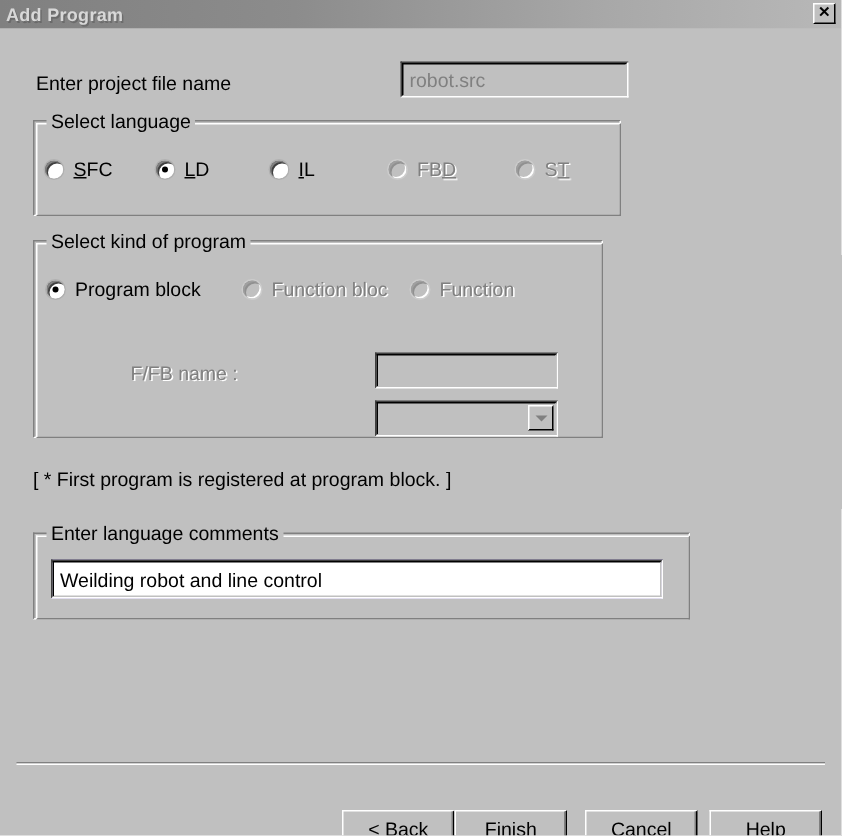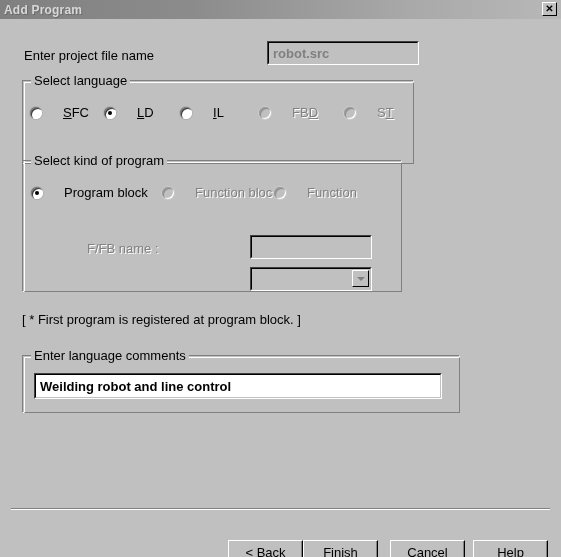--- a/index.html
+++ b/index.html
@@ -112,21 +112,20 @@
     border-bottom: 1px solid #c0c0c0;
     display: flex;
     align-items: center;
     padding-left: 4px;
     font-family: "Liberation Sans", sans-serif;
     font-size: 13px;
     color: #000000;
     background: inherit;
     white-space: nowrap;
     overflow: hidden;
-    font-weight: bold;
   }
   .field.disabled { background: #c0c0c0; }
   .field.disabled .field-inner { color: #808080; }
   .field.editable { background: #c4b5fd; }
   .field.editable .field-inner { background: #ffffff; color: #000000; }
 
   
   .group {
     position: absolute;
     box-sizing: border-box;
@@ -157,21 +156,20 @@
     white-space: nowrap;
   }
 
   
   .radio {
     position: absolute;
     display: flex;
     align-items: center;
     cursor: default;
     white-space: nowrap;
-    gap: 14px;
   }
   .radio-mark {
     position: relative;
     width: 12px;
     height: 12px;
     border-radius: 50%;
     background: #ffffff;
     box-shadow:
       inset 1px 1px 0 0 #808080,
       inset 2px 2px 0 0 #404040,
@@ -308,21 +306,21 @@
     </div>
   </div>
 
   <div class="client">
 
     <div class="lbl" style="left:24px; top:29px;">Enter project file name</div>
     <div class="field disabled" style="left:267px; top:22px; width:152px; height:24px;">
       <div class="field-inner">robot.src</div>
     </div>
 
-    <div class="group" style="left:22px; top:61px; width:392px; height:84px;">
+    <div class="group" style="left:22px; top:61px; width:392px; height:64px;">
       <div class="group-in"></div>
       <div class="group-title">Select language</div>
     </div>
 
     <div class="radio" style="left:30px; top:86px;">
       <span class="radio-mark"></span>
       <span class="radio-label"><span class="mn">S</span>FC</span>
     </div>
     <div class="radio checked" style="left:104px; top:86px;">
       <span class="radio-mark">

